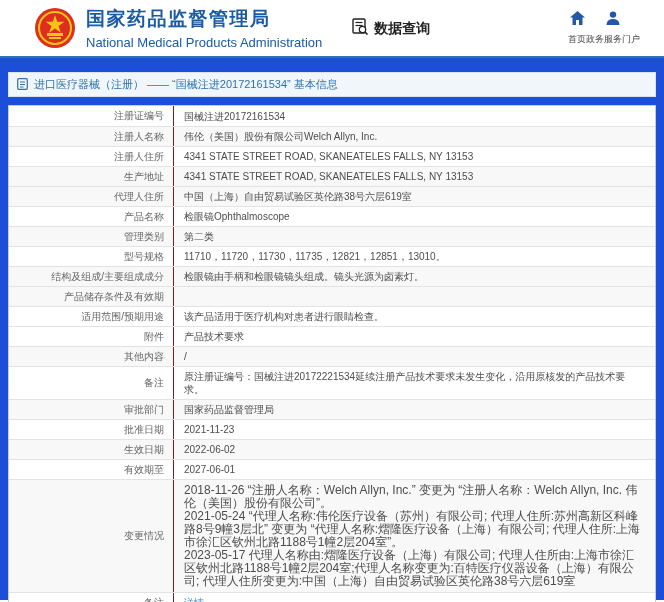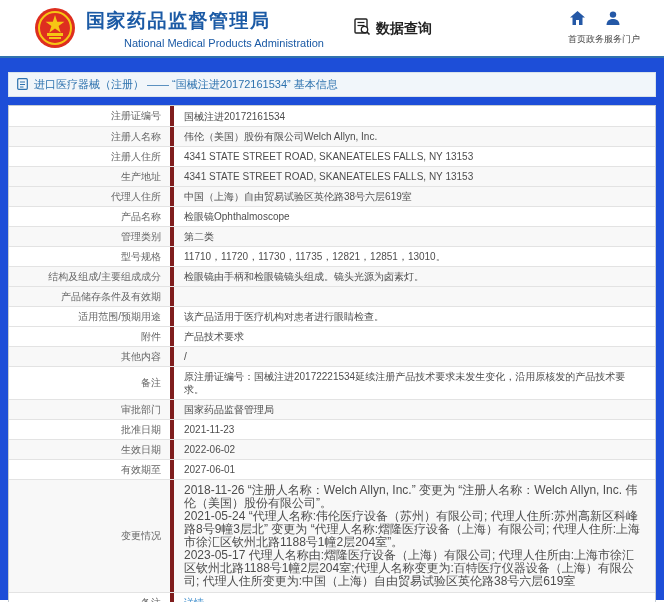--- a/index.html
+++ b/index.html
@@ -13,21 +13,21 @@
   .header {
     display: flex; align-items: center;
     height: 58px; background: #ffffff;
     padding: 0 14px 0 34px;
     border-bottom: 2px solid #3173ad;
   }
   .logo-group { display: flex; align-items: center; gap: 10px; }
   .emblem { width: 42px; height: 42px; flex: none; }
   .agency { display: flex; flex-direction: column; }
   .agency-cn { font-size: 19px; font-weight: bold; color: #1b5aa5; letter-spacing: 1.5px; }
-  .agency-en { font-size: 11px; color: #1b5aa5; margin-top: 3px; margin-left: 38px; }
+  .agency-en { font-size: 13px; color: #1b5aa5; margin-top: 3px; }
   .dataquery {
     display: flex; align-items: flex-end; gap: 5px;
     margin-left: 30px; font-size: 14px; font-weight: bold; color: #222;
     cursor: pointer;
   }
   .header-nav { margin-left: auto; display: flex; padding-right: 10px; }
   .nav-item { display: flex; flex-direction: column; align-items: center; gap: 4px; cursor: pointer; }
   .nav-label { font-size: 9px; color: #444; white-space: nowrap; }
   
   .content { background: #1d4ed8; padding: 14px 8px; height: 542px; }
@@ -40,21 +40,21 @@
   
   .info-table { background: #ffffff; border: 1px solid #c6cdd2; }
   .row { display: flex; border-top: 1px solid #e3e3e3; min-height: 20px; background: #ffffff; }
   .row:first-child { border-top: none; }
   .row.alt { background: #f8f8f8; }
   .cell-label {
     width: 165px; flex: none;
     display: flex; align-items: center; justify-content: flex-end;
     padding: 2px 9px; text-align: right;
     font-size: 10px; color: #666;
-    border-right: 4px solid #7f1d1d;
+    border-right: 1px solid #7f1d1d;
   }
   .cell-value {
     flex: 1; display: flex; align-items: center;
     padding: 3px 10px; font-size: 10px; color: #4d4d4d; line-height: 13px;
   }
   .cell-value.prewrap {
     display: block; white-space: pre-wrap;
     font-size: 12px; line-height: 13px; padding: 4px 10px;
   }
   .link { color: #3e8ecc; text-decoration: none; cursor: pointer; }

